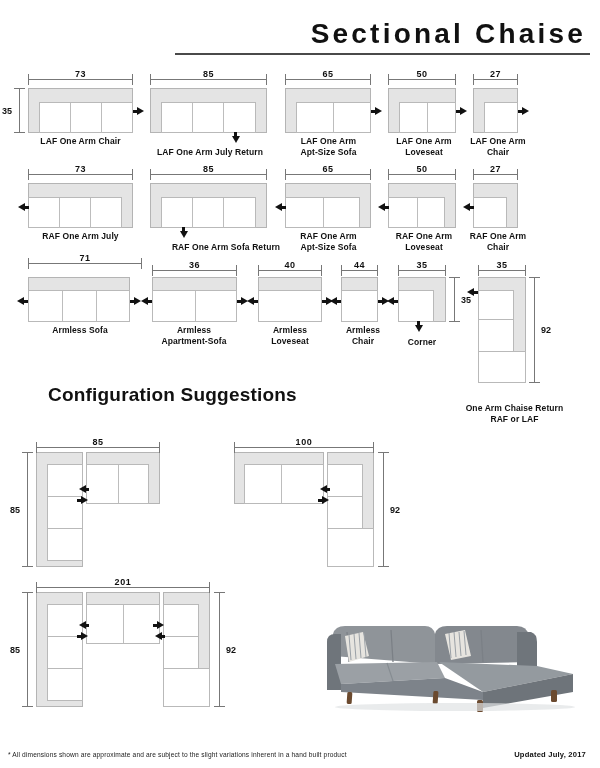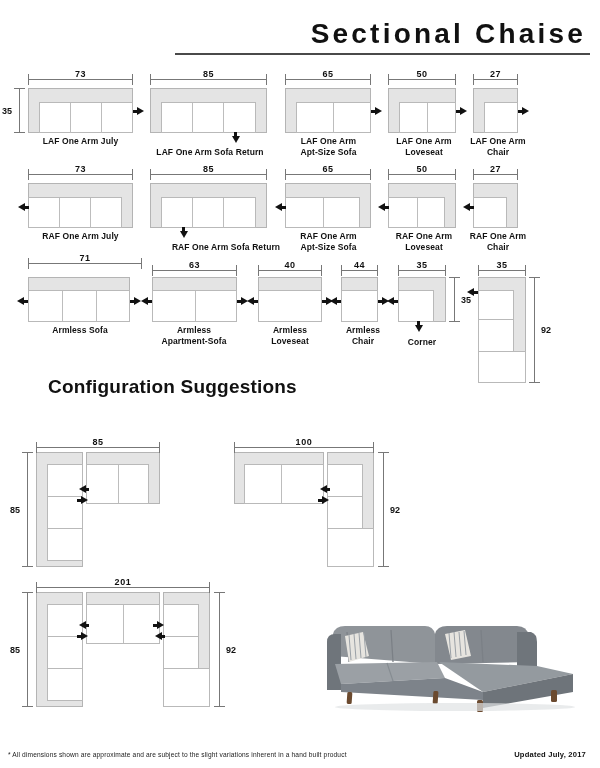--- a/index.html
+++ b/index.html
@@ -110,37 +110,37 @@
     <div class="val"><span>73</span></div>
   </div>
   <div class="dim-v lbl-left" style="left:14px;top:88px;height:45px;">
     <div class="line"></div>
       <div class="cap t"></div>
       <div class="cap b"></div>
     <div class="val">35</div>
   </div>
   <div class="arrow r" style="left:137px;top:107px;"></div>
   <div class="arrow-stem" style="left:133px;top:110px;width:5px;height:3px;"></div>
-  <div class="cap-label" style="left:13px;top:136px;width:135px;">LAF One Arm July</div>
+  <div class="cap-label" style="left:13px;top:136px;width:135px;">LAF One Arm Chair</div>
 
   <div class="piece" style="left:150px;top:88px;width:117px;height:45px;">
     <div class="frame" style="left:0;top:0;width:117px;height:45px;"></div>
     <div class="seat" style="left:11px;top:14px;width:95px;height:31px;"></div>
     <div class="divider" style="left:42px;top:15px;height:30px;"></div>
     <div class="divider" style="left:73px;top:15px;height:30px;"></div>
   </div>
   <div class="dim-h" style="left:150px;top:74px;width:117px;">
     <div class="line"></div>
       <div class="cap l"></div>
       <div class="cap r"></div>
     <div class="val"><span>85</span></div>
   </div>
   <div class="arrow d" style="left:232px;top:136px;"></div>
   <div class="arrow-stem" style="left:234px;top:132px;width:3px;height:5px;"></div>
-  <div class="cap-label" style="left:140px;top:147px;width:140px;">LAF One Arm Sofa Return</div>
+  <div class="cap-label" style="left:140px;top:147px;width:140px;">LAF One Arm July Return</div>
 
   <div class="piece" style="left:285px;top:88px;width:86px;height:45px;">
     <div class="frame" style="left:0;top:0;width:86px;height:45px;"></div>
     <div class="seat" style="left:11px;top:14px;width:75px;height:31px;"></div>
     <div class="divider" style="left:48px;top:15px;height:30px;"></div>
   </div>
   <div class="dim-h" style="left:285px;top:74px;width:86px;">
     <div class="line"></div>
       <div class="cap l"></div>
       <div class="cap r"></div>
@@ -293,21 +293,21 @@
 
   <div class="piece" style="left:152px;top:277px;width:85px;height:45px;">
     <div class="frame" style="left:0;top:0;width:85px;height:14px;"></div>
     <div class="seat" style="left:0;top:13px;width:85px;height:32px;"></div>
     <div class="divider" style="left:43px;top:14px;height:30px;"></div>
   </div>
   <div class="dim-h" style="left:152px;top:265px;width:85px;">
     <div class="line"></div>
       <div class="cap l"></div>
       <div class="cap r"></div>
-    <div class="val"><span>63</span></div>
+    <div class="val"><span>36</span></div>
   </div>
   <div class="arrow l" style="left:141px;top:297px;"></div>
   <div class="arrow-stem" style="left:147px;top:300px;width:5px;height:3px;"></div>
   <div class="arrow r" style="left:241px;top:297px;"></div>
   <div class="arrow-stem" style="left:237px;top:300px;width:5px;height:3px;"></div>
   <div class="cap-label" style="left:144px;top:325px;width:100px;">
     <div>Armless</div>
     <div>Apartment-Sofa</div>
   </div>
 
@@ -384,22 +384,26 @@
     <div class="val"><span>35</span></div>
   </div>
   <div class="dim-v lbl-right" style="left:529px;top:277px;height:106px;">
     <div class="line"></div>
       <div class="cap t"></div>
       <div class="cap b"></div>
     <div class="val">92</div>
   </div>
   <div class="arrow l" style="left:467px;top:288px;"></div>
   <div class="arrow-stem" style="left:473px;top:291px;width:5px;height:3px;"></div>
-
-  <div class="section-title" style="left:48px;top:376px;">Configuration Suggestions</div>
+  <div class="cap-label" style="left:437px;top:403px;width:155px;">
+    <div>One Arm Chaise Return</div>
+    <div>RAF or LAF</div>
+  </div>
+
+  <div class="section-title" style="left:48px;top:384px;">Configuration Suggestions</div>
 
   <div>
 
     <div class="piece" style="left:36px;top:452px;width:47px;height:115px;">
       <div class="frame" style="left:0;top:0;width:47px;height:115px;"></div>
       <div class="seat" style="left:11px;top:12px;width:36px;height:33px;"></div>
       <div class="seat" style="left:11px;top:44px;width:36px;height:33px;"></div>
       <div class="seat" style="left:11px;top:76px;width:36px;height:33px;"></div>
     </div>
 

